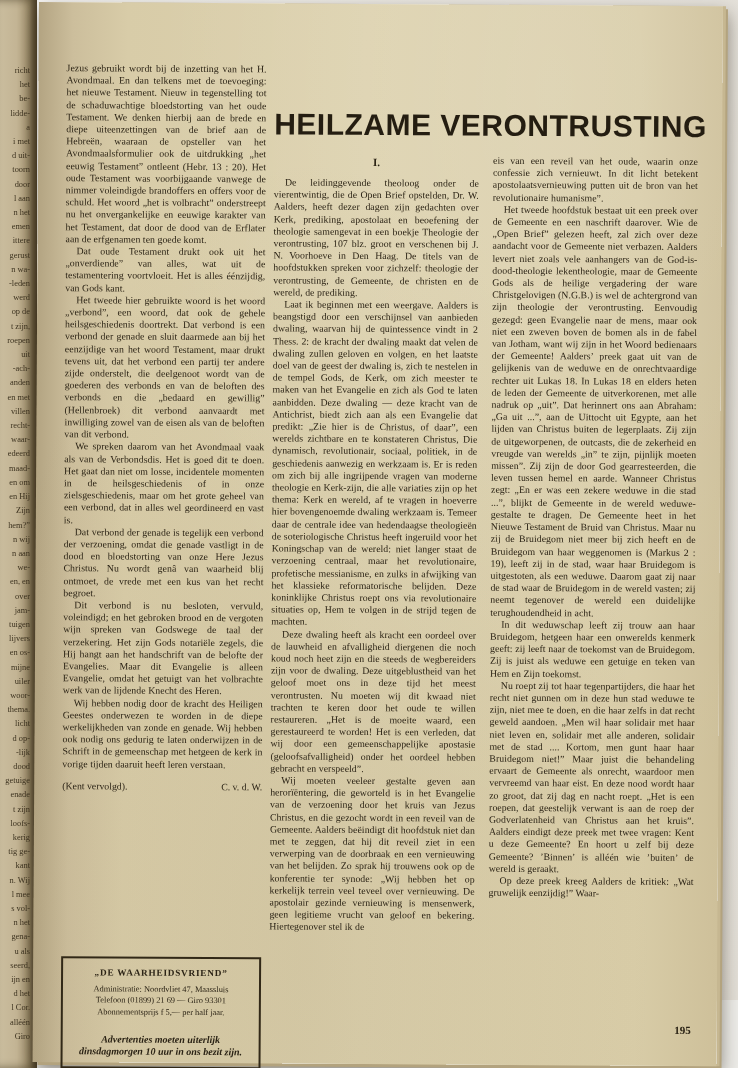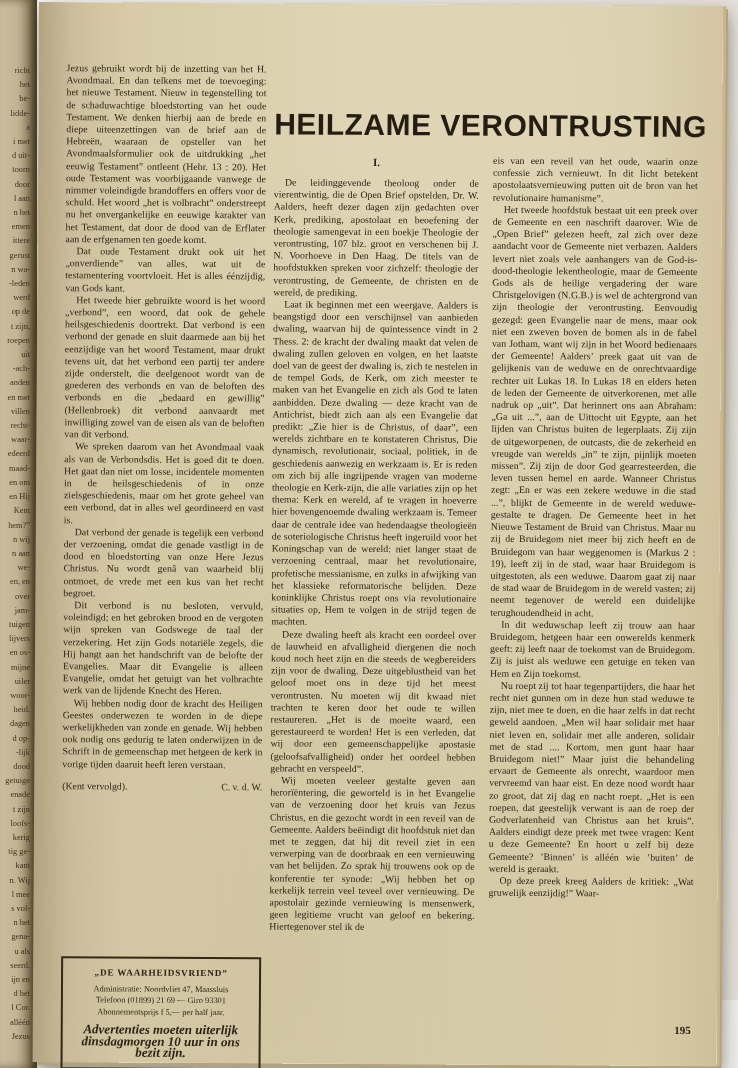--- a/index.html
+++ b/index.html
@@ -32,21 +32,21 @@
   .col2 .plist p:first-child { text-indent:11px; }
 
   .col1 { position:absolute; left:28px; top:60px; width:200px; }
   .sigrow { display:flex; justify-content:space-between; margin-top:10px;
     font-size:9.8px; color:#2b2315; }
 
   .ad-box { position:absolute; left:28px; top:954px; width:200px;
     border:2px solid #312817; padding:9px 8px 10px; text-align:center; color:#2b2315; }
   .ad-title { font-weight:bold; font-size:9.2px; letter-spacing:.8px; margin-bottom:6px; }
   .ad-line { font-size:8.4px; line-height:11.4px; }
-  .ad-note { margin-top:6px; font-style:italic; font-weight:bold; font-size:13px; line-height:11.4px; }
+  .ad-note { margin-top:16px; font-style:italic; font-weight:bold; font-size:10px; line-height:11.4px; }
 
   .right-block { position:absolute; left:236px; top:104px; width:424px; }
   .headline { font-family:"Liberation Sans", sans-serif; font-weight:700;
     font-size:30px; line-height:34px; letter-spacing:.5px; color:#241d11; white-space:nowrap; }
   .cols2 { display:flex; gap:14px; margin-top:12px; }
   .col2, .col3 { width:205px; }
   .roman { text-align:center; font-size:11px; font-weight:600; color:#2b2315; margin:2px 0 9px; }
 
   .pagenum { position:absolute; right:26px; top:1018px;
     font-weight:bold; font-size:11px; color:#2b2315; }
@@ -82,36 +82,36 @@
         <p>-ach-</p>
         <p>anden</p>
         <p>en met</p>
         <p>villen</p>
         <p>recht-</p>
         <p>waar-</p>
         <p>edeerd</p>
         <p>maad-</p>
         <p>en om</p>
         <p>en Hij</p>
-        <p>Kent</p>
+        <p>Zijn</p>
         <p>hem?”</p>
         <p>n wij</p>
         <p>n aan</p>
         <p>we-</p>
         <p>en, en</p>
         <p>over</p>
         <p>jam-</p>
         <p>tuigen</p>
         <p>lijvers</p>
         <p>en os-</p>
         <p>mijne</p>
         <p>uiler</p>
         <p>woor-</p>
-        <p>heid.</p>
-        <p>dagen</p>
+        <p>thema.</p>
+        <p>licht</p>
         <p>d op-</p>
         <p>-lijk</p>
         <p>dood</p>
         <p>getuige</p>
         <p>enade</p>
         <p>t zijn</p>
         <p>loofs-</p>
         <p>kerig</p>
         <p>tig ge-</p>
         <p>kant</p>
@@ -119,21 +119,21 @@
         <p>l mee</p>
         <p>s vol-</p>
         <p>n het</p>
         <p>gena-</p>
         <p>u als</p>
         <p>seerd,</p>
         <p>ijn en</p>
         <p>d het</p>
         <p>l Cor.</p>
         <p>alléén</p>
-        <p>Jezus</p>
+        <p>Giro</p>
       </div>
   </div>
 
   <div class="page">
 
     <div class="col col1">
       <div class="plist">
           <p>Jezus gebruikt wordt bij de inzetting van het H. Avondmaal. En dan telkens met de toevoeging: het nieuwe Testament. Nieuw in tegenstelling tot de schaduwachtige bloedstorting van het oude Testament. We denken hierbij aan de brede en diepe uiteenzettingen van de brief aan de Hebreën, waaraan de opsteller van het Avondmaalsformulier ook de uitdrukking „het eeuwig Testament” ontleent (Hebr. 13 : 20). Het oude Testament was voorbijgaande vanwege de nimmer voleindigde brandoffers en offers voor de schuld. Het woord „het is volbracht” onderstreept nu het onvergankelijke en eeuwige karakter van het Testament, dat door de dood van de Erflater aan de erfgenamen ten goede komt.</p>
           <p>Dat oude Testament drukt ook uit het „onverdiende” van alles, wat uit de testamentering voortvloeit. Het is alles éénzijdig, van Gods kant.</p>
           <p>Het tweede hier gebruikte woord is het woord „verbond”, een woord, dat ook de gehele heilsgeschiedenis doortrekt. Dat verbond is een verbond der genade en sluit daarmede aan bij het eenzijdige van het woord Testament, maar drukt tevens uit, dat het verbond een partij ter andere zijde onderstelt, die deelgenoot wordt van de goederen des verbonds en van de beloften des verbonds en die „bedaard en gewillig” (Hellenbroek) dit verbond aanvaardt met inwilliging zowel van de eisen als van de beloften van dit verbond.</p>

